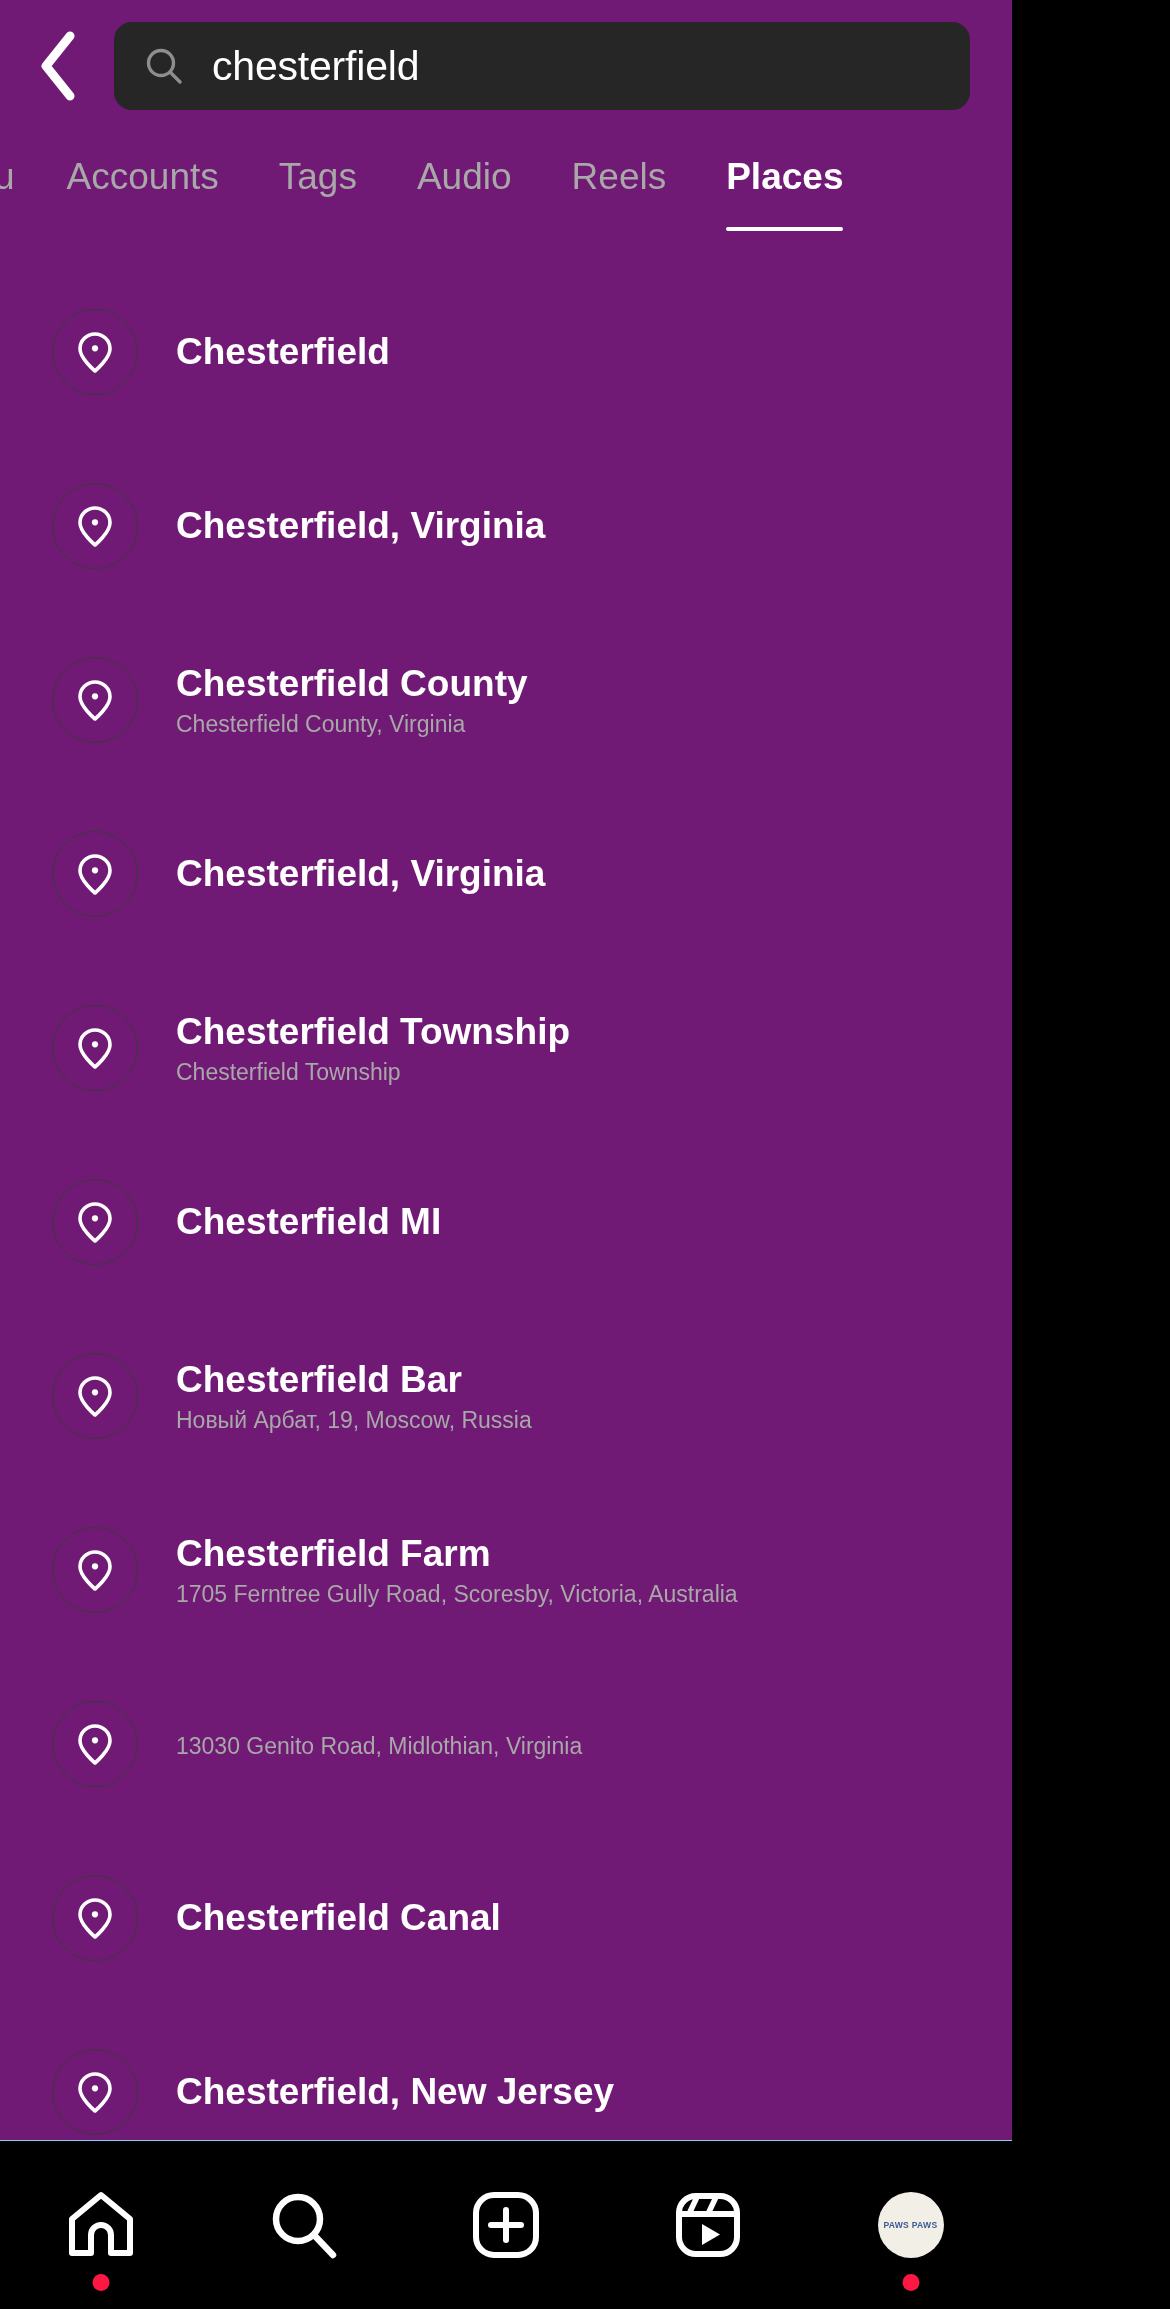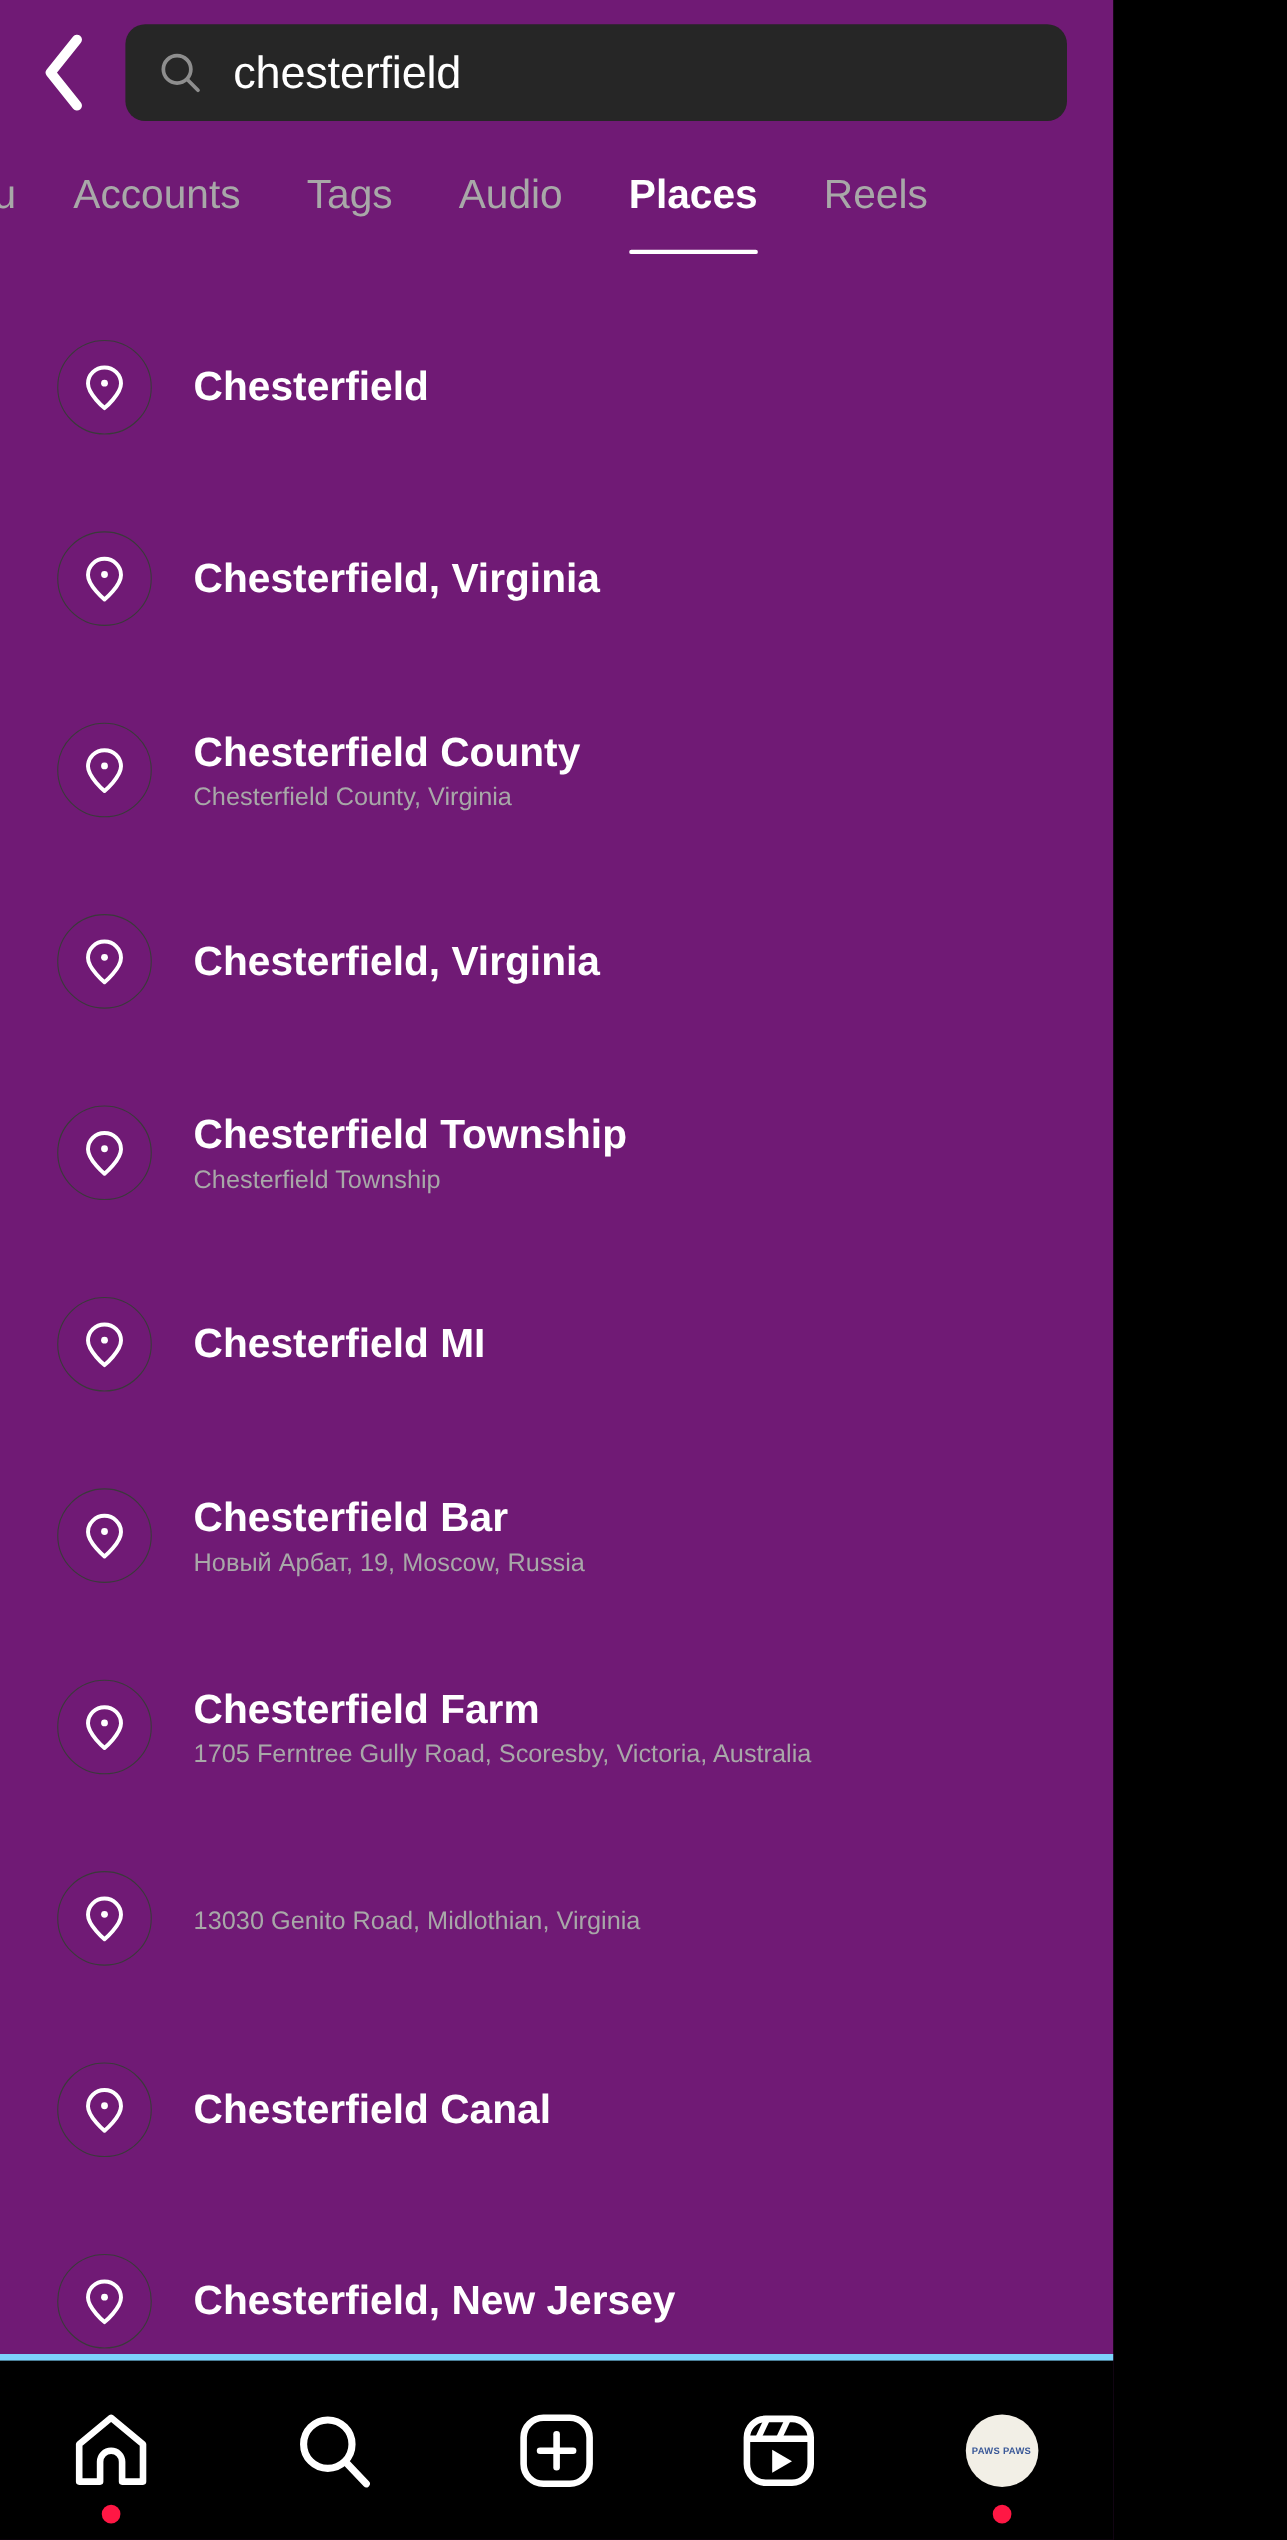--- a/index.html
+++ b/index.html
@@ -127,21 +127,21 @@
     font-size:23px;
     line-height:1.25;
     margin-top:4px;
     white-space:nowrap;
   }
 
   
   .bottom-nav {
     flex:0 0 auto;
     height:169px;
-    border-top:6px solid #7dd3fc;
+    border-top:1px solid #7dd3fc;
     display:flex; align-items:center;
     justify-content:space-around;
     background:#000;
   }
   .nav-item {
     position:relative;
     width:120px; height:120px;
     display:flex; align-items:center; justify-content:center;
     cursor:pointer;
   }
@@ -204,26 +204,26 @@
       <span class="tab-underline"></span>
     </div>
     <div class="tab">
       <span class="tab-label">Tags</span>
       <span class="tab-underline"></span>
     </div>
     <div class="tab">
       <span class="tab-label">Audio</span>
       <span class="tab-underline"></span>
     </div>
+    <div class="tab">
+      <span class="tab-label">Reels</span>
+      <span class="tab-underline"></span>
+    </div>
     <div class="tab active">
       <span class="tab-label">Places</span>
-      <span class="tab-underline"></span>
-    </div>
-    <div class="tab">
-      <span class="tab-label">Reels</span>
       <span class="tab-underline"></span>
     </div>
   </div>
 
   <div class="results" id="results-list">
       <div class="place-row">
         <div class="pin-circle">
           <svg width="46" height="46" viewBox="0 0 46 46" fill="none">
             <path d="M23 5 C14.7 5 8 11.6 8 19.7 C8 29.5 23 42 23 42 C23 42 38 29.5 38 19.7 C38 11.6 31.3 5 23 5 Z" stroke="#ffffff" stroke-width="3.6" stroke-linejoin="round" fill="none"></path>
             <circle cx="23" cy="19.3" r="3.1" fill="#ffffff"></circle>

